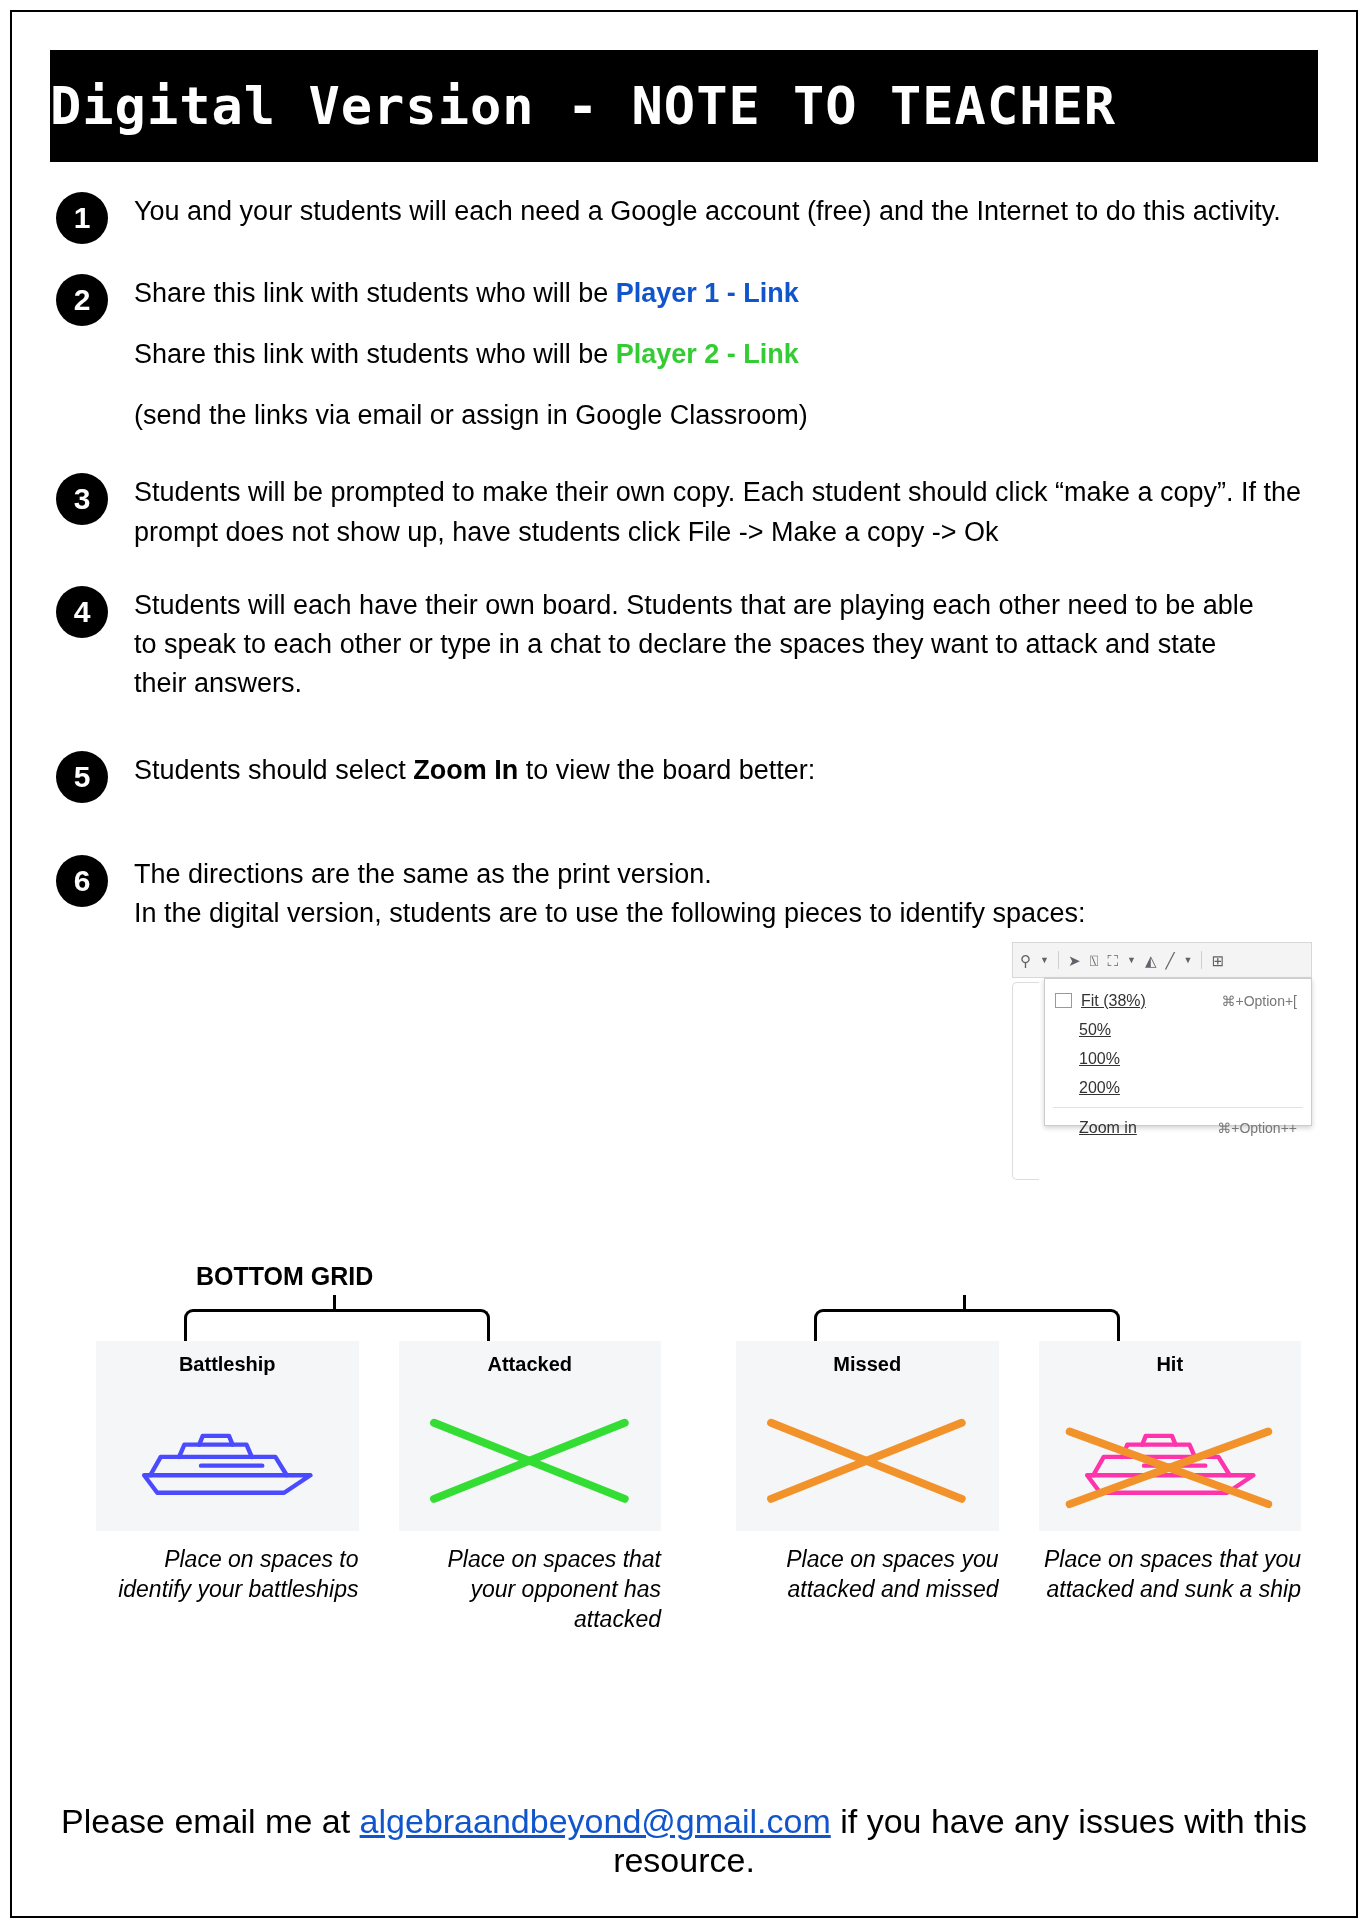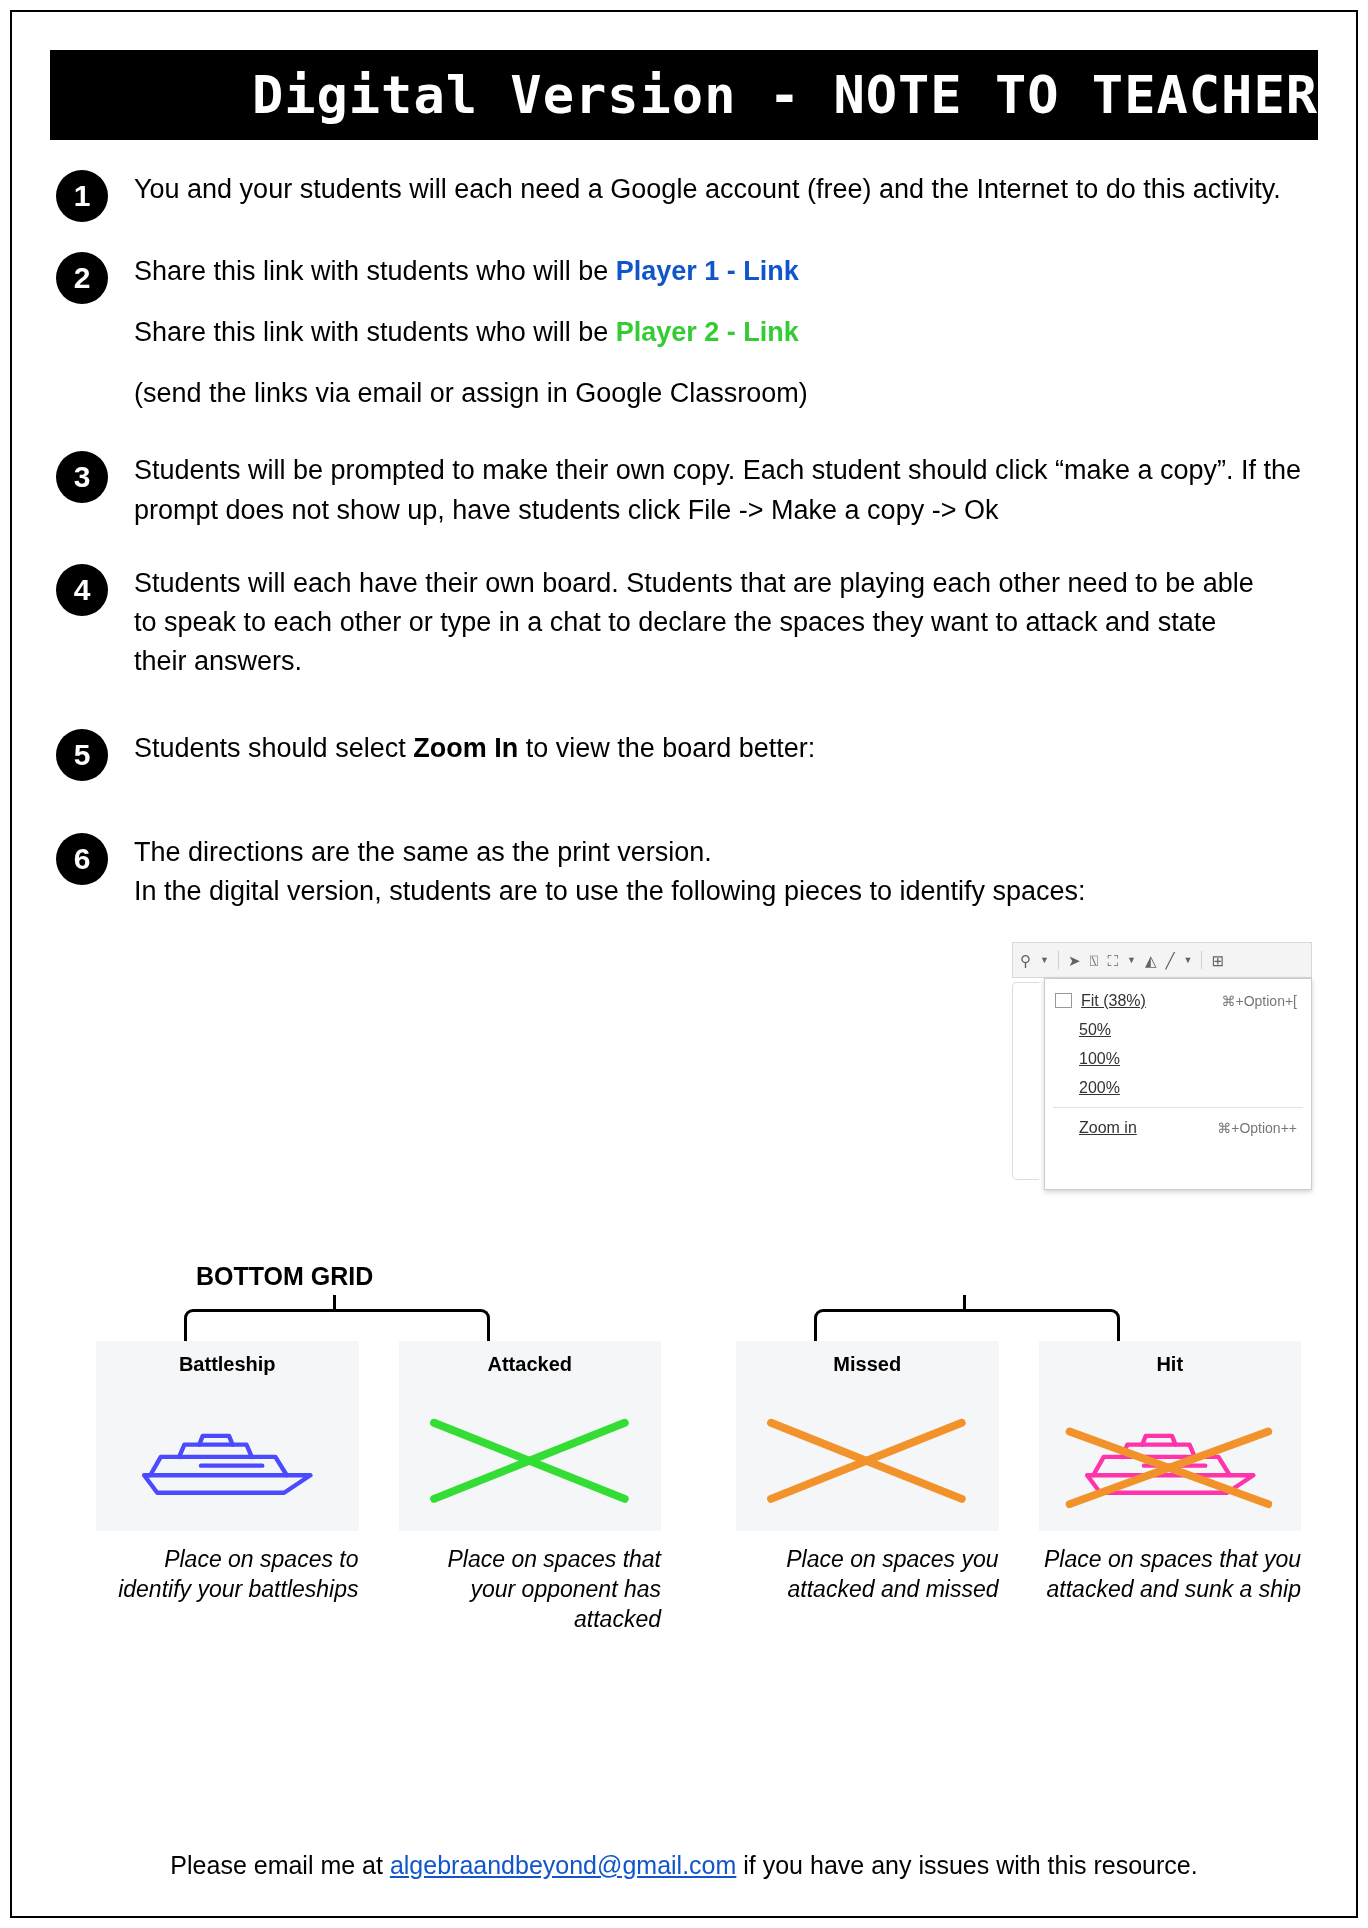--- a/index.html
+++ b/index.html
@@ -28,24 +28,24 @@
     position: absolute;
     left: 0; top: 0; right: 0; bottom: 0;
     padding: 38px 44px 0 44px;
     box-sizing: border-box;
   }
 
   
   .banner {
     background: #000000;
     color: #ffffff;
-    height: 90px;
+    height: 112px;
     display: flex;
     align-items: center;
-    justify-content: flex-end;
+    justify-content: flex-start;
     margin: 0 -6px 0 -6px;
   }
   .banner-text {
     font-family: "DejaVu Sans Mono", monospace;
     font-weight: bold;
     font-size: 52px;
     letter-spacing: 1px;
     white-space: nowrap;
   }
 
@@ -112,21 +112,21 @@
     gap: 9px;
     padding: 0 7px;
     font-size: 13px;
     color: #444;
   }
   .tb-ico { color: #5f6368; font-size: 15px; line-height: 1; }
   .tb-sep { width: 1px; height: 18px; background: #d0d0d0; }
   .zoom-menu {
     position: absolute;
     left: 32px; top: 36px;
-    width: 268px; height: 212px;
+    width: 268px; height: 148px;
     background: #ffffff;
     border: 1px solid #cccccc;
     box-shadow: 0 2px 5px rgba(0,0,0,.18);
     box-sizing: border-box;
     padding: 7px 0;
   }
   .zoom-item {
     display: flex;
     align-items: center;
     justify-content: space-between;
@@ -229,21 +229,21 @@
     line-height: 1.3;
     color: #000;
   }
 
   
   .footer {
     position: absolute;
     left: 0; right: 0;
     bottom: 36px;
     text-align: center;
-    font-size: 25px;
+    font-size: 34px;
     color: #000;
   }
   .footer a {
     color: #1155cc;
     text-decoration: underline;
   }
 </style>
 </head>
 <body>
 

